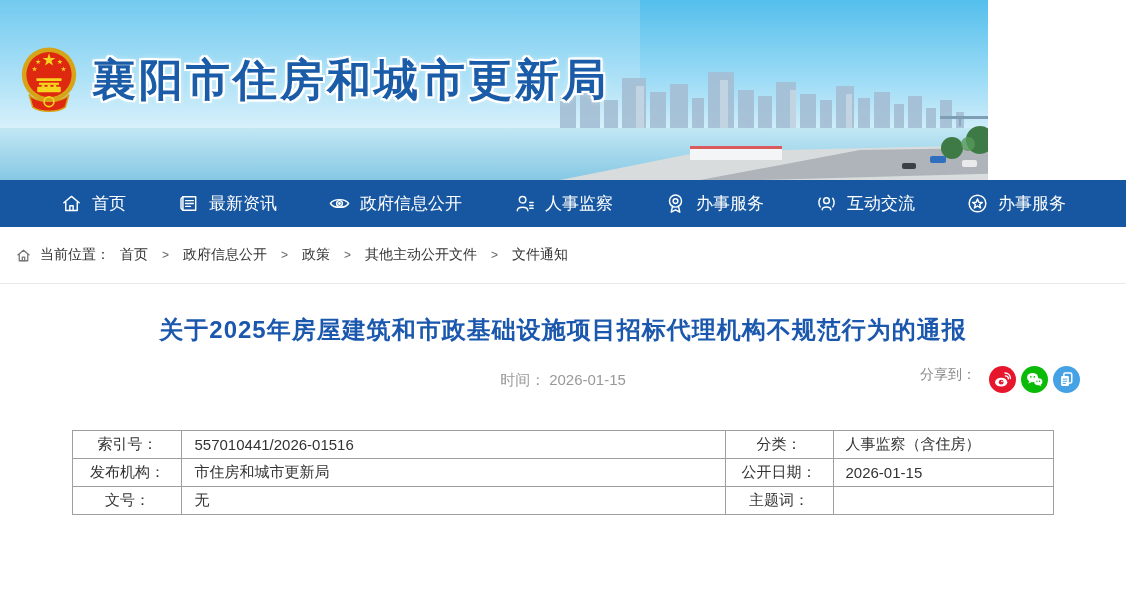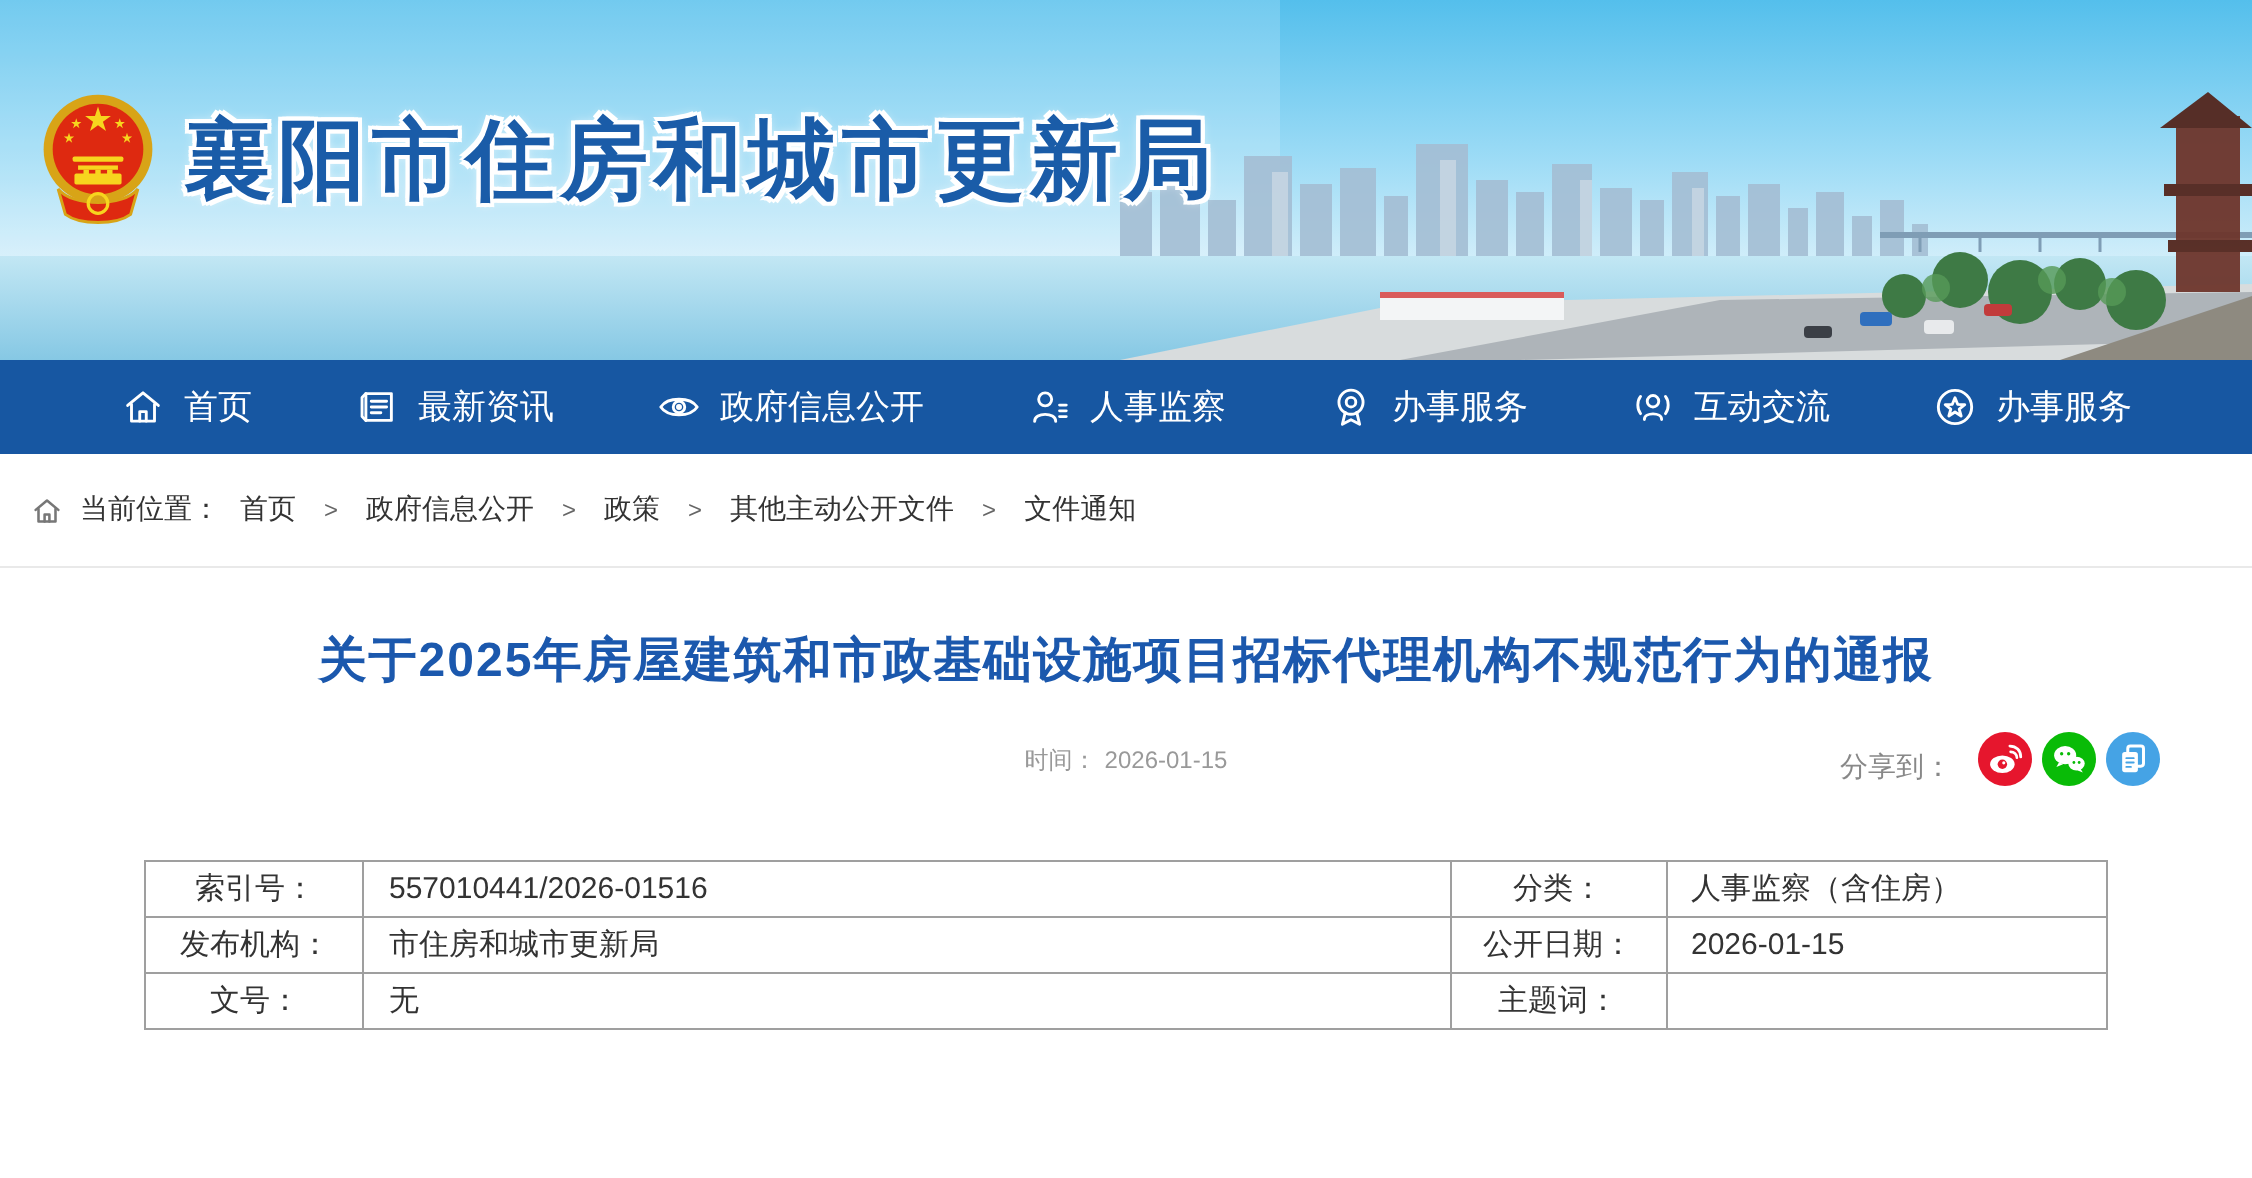--- a/index.html
+++ b/index.html
@@ -3,21 +3,21 @@
 <meta charset="utf-8">
 <style>
   * { box-sizing: border-box; margin: 0; padding: 0; }
   html,body { width:1126px; height:589px; }
   body {
     font-family: "Liberation Sans", "DejaVu Sans", sans-serif;
     background:#fff; overflow:hidden; position:relative;
   }
 
   
-  .banner { position:relative; width:1126px; height:180px; overflow:hidden; }
+  .banner { position:relative; width:988px; height:180px; overflow:hidden; }
   .banner .scene { position:absolute; left:0; top:0; }
   .brand { position:absolute; left:20px; top:42px; display:flex; align-items:center; z-index:3; }
   .emblem { width:58px; height:76px; flex:0 0 auto; }
   .site-title {
     margin-left:14px; font-size:44px; font-weight:bold; color:#1a5ca8; letter-spacing:3px;
     text-shadow:-2px -2px 0 #fff, 2px -2px 0 #fff, -2px 2px 0 #fff, 2px 2px 0 #fff,
                  0 -2px 0 #fff, 0 2px 0 #fff, -2px 0 0 #fff, 2px 0 0 #fff, 0 0 6px rgba(255,255,255,.9);
     white-space:nowrap;
   }
 
@@ -38,23 +38,23 @@
   .crumb-label { color:#333; margin-right:10px; }
   .crumb-link { color:#333; cursor:pointer; }
   .crumb-sep { color:#666; font-size:12px; margin:0 14px; }
 
   
   .article-title {
     margin-top:30px; text-align:center; font-size:24px; font-weight:bold;
     color:#1b58ad; letter-spacing:1px;
   }
   .meta { position:relative; margin-top:20px; height:28px; }
-  .meta-time { text-align:center; font-size:12px; color:#999; line-height:28px; }
+  .meta-time { text-align:center; font-size:15px; color:#999; line-height:28px; }
   .meta-time .tv { margin-left:4px; }
-  .share { position:absolute; right:46px; top:0; display:flex; align-items:flex-end; }
+  .share { position:absolute; right:46px; top:0; display:flex; align-items:flex-start; }
   .share-label { font-size:14px; color:#888; margin-right:8px; }
   .share-btn {
     width:27px; height:27px; border-radius:50%; margin-left:5px;
     display:flex; align-items:center; justify-content:center; cursor:pointer;
   }
   .share-btn svg { width:21px; height:21px; display:block; }
   .sb-weibo { background:#e6162d; }
   .sb-wechat { background:#09bb07; }
   .sb-copy  { background:#45a3e5; }
 

